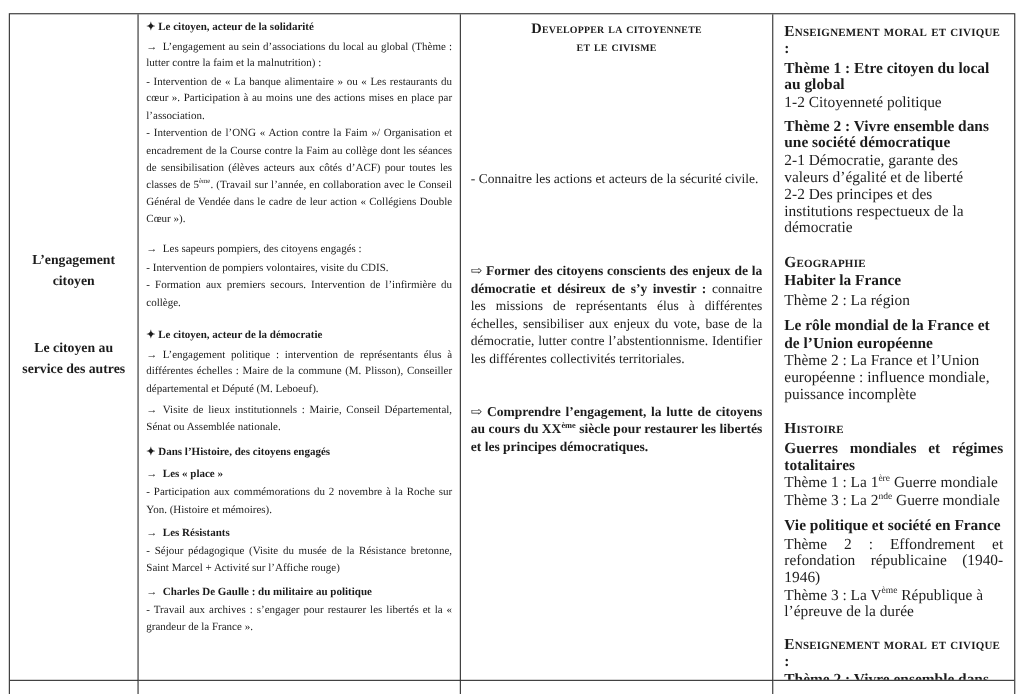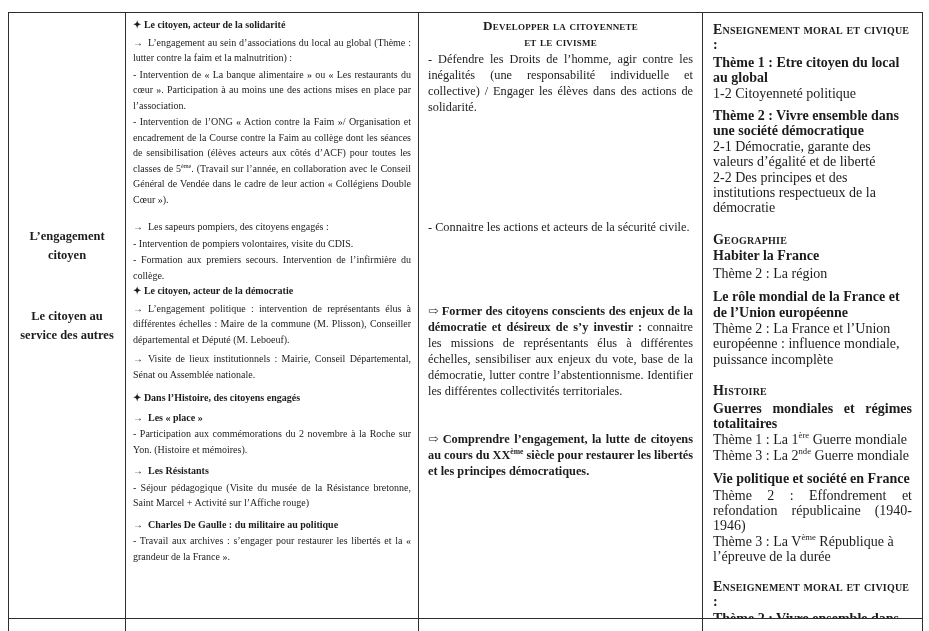--- a/index.html
+++ b/index.html
@@ -59,35 +59,34 @@
     </div>
   </div>
   <div class="cell c2">
       <div class="para b"><span>✦ Le citoyen, acteur de la solidarité</span></div>
       <div class="para" style="margin-top: 2px;"><span>→ L’engagement au sein d’associations du local au global  (Thème : lutter contre la faim et la malnutrition) :</span></div>
       <div class="para" style="margin-top: 1px;"><span>- Intervention de « La banque alimentaire » ou « Les restaurants du cœur ». Participation à au moins une des actions mises en place par l’association.</span></div>
       <div class="para" style="margin-top: 1px;"><span>- Intervention de l’ONG « Action contre la Faim »/ Organisation et encadrement de la Course contre la Faim au collège dont les séances de sensibilisation (élèves acteurs aux côtés d’ACF) pour toutes les classes de 5</span><sup>ème</sup><span>. (Travail sur l’année, en collaboration avec le Conseil Général de Vendée dans le cadre de leur action « Collégiens Double Cœur »).</span></div>
       <div class="para" style="margin-top: 12px;"><span>→ Les sapeurs pompiers, des citoyens engagés :</span></div>
       <div class="para" style="margin-top: 1px;"><span>- Intervention de pompiers volontaires, visite du CDIS.</span></div>
       <div class="para" style="margin-top: 1px;"><span>- Formation aux premiers secours. Intervention de l’infirmière du collège.</span></div>
-      <div class="para b" style=""><span>✦ Le citoyen, acteur de la démocratie</span></div>
+      <div class="para b" style="margin-top: 14px;"><span>✦ Le citoyen, acteur de la démocratie</span></div>
       <div class="para" style="margin-top: 2px;"><span>→ L’engagement politique : intervention de représentants élus à différentes échelles : Maire de la commune (M. Plisson), Conseiller départemental et Député (M. Leboeuf).</span></div>
       <div class="para" style="margin-top: 4px;"><span>→ Visite de lieux institutionnels : Mairie, Conseil Départemental, Sénat ou Assemblée nationale.</span></div>
       <div class="para b" style="margin-top: 8px;"><span>✦ Dans l’Histoire, des citoyens engagés</span></div>
       <div class="para b" style="margin-top: 4px;"><span>→ Les « place »</span></div>
       <div class="para" style="margin-top: 1px;"><span>- Participation aux commémorations du 2 novembre à la Roche sur Yon. (Histoire et mémoires).</span></div>
       <div class="para b" style="margin-top: 6px;"><span>→ Les Résistants</span></div>
       <div class="para" style="margin-top: 1px;"><span>- Séjour pédagogique (Visite du musée de la Résistance bretonne, Saint Marcel + Activité sur l’Affiche rouge)</span></div>
       <div class="para b" style="margin-top: 6px;"><span>→ Charles De Gaulle : du militaire au politique</span></div>
       <div class="para" style="margin-top: 1px;"><span>- Travail aux archives : s’engager pour restaurer les libertés et la « grandeur de la France ».</span></div>
     </div>
   <div class="cell c3">
       <div class="para center sc hdr"><span>Developper la citoyennete</span></div>
       <div class="para center sc hdr"><span>et le civisme</span></div>
-      <div class="para" style="margin-top: 1px;"><span>- Défendre les Droits de l’homme, agir contre les inégalités (une responsabilité individuelle et collective) / Engager les élèves dans des actions de solidarité.</span></div>
       <div class="para" style="margin-top: 104px;"><span>- Connaitre les actions et acteurs de la sécurité civile.</span></div>
       <div class="para" style="margin-top: 68px;"><span class="b">⇨ Former des citoyens conscients des enjeux de la démocratie et désireux de s’y investir : </span><span>connaitre les missions de représentants élus à différentes échelles, sensibiliser aux enjeux du vote, base de la démocratie, lutter contre l’abstentionnisme. Identifier les différentes collectivités territoriales.</span></div>
       <div class="para b" style="margin-top: 32px;"><span>⇨ Comprendre l’engagement, la lutte de citoyens au cours du XX</span><sup class="b">ème</sup><span> siècle pour restaurer les libertés et les principes démocratiques.</span></div>
     </div>
   <div class="cell c4 last">
       <div class="para sc" style="margin-top: 4px;"><span>Enseignement moral et civique :</span></div>
       <div class="para b" style="margin-top: 2px;"><span>Thème 1 : Etre citoyen du local au global</span></div>
       <div class="para"><span>1-2 Citoyenneté politique</span></div>
       <div class="para b" style="margin-top: 7px;"><span>Thème 2 : Vivre ensemble dans une société démocratique</span></div>
       <div class="para"><span>2-1 Démocratie, garante des valeurs d’égalité et de liberté</span></div>

